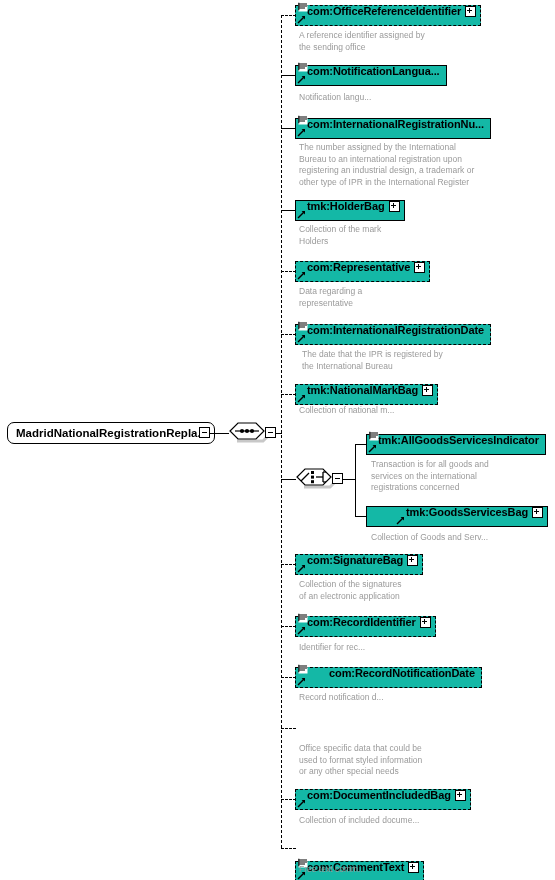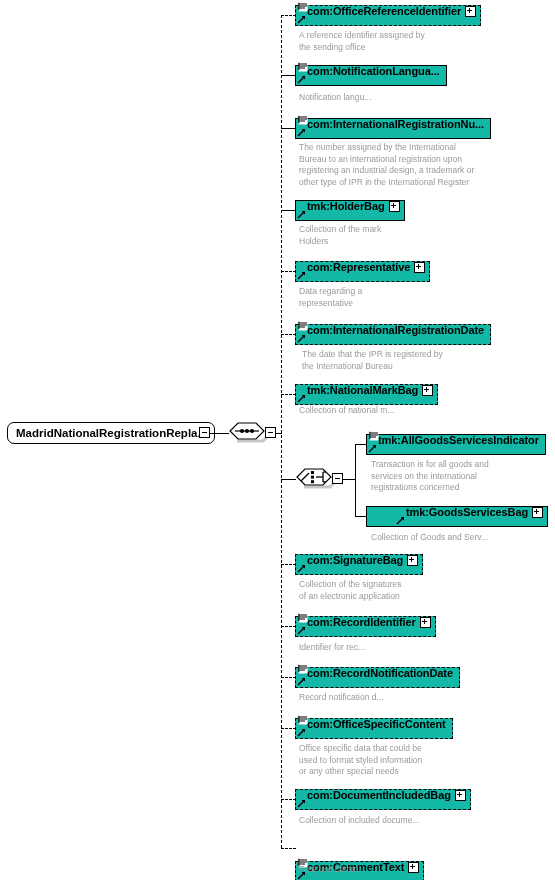--- a/index.html
+++ b/index.html
@@ -238,39 +238,24 @@
           <rect x="0.5" y="0.5" width="9" height="9" fill="#fff" stroke="#fff" stroke-width="0"></rect>
           <path d="M1 2 H9 M1 4 H9 M1 6 H7" stroke="#000" stroke-width="1.1"></path>
           <path d="M0.8 0.8 V8.2" stroke="#000" stroke-width="1.1"></path>
         </svg></span>
       <span class="arrowglyph">
         <svg width="9" height="9" viewBox="0 0 9 9">
           <path d="M1 8 L7 2" stroke="#000" stroke-width="1.4" fill="none"></path>
           <path d="M8 1 L8 4.4 L4.6 1 Z" fill="#000"></path>
         </svg>
       </span>
-      <span class="label" style="padding-right: 6px;">com:RecordNotificationDate</span>
+      <span class="label" style="padding-right: 6px; margin-left: 22px;">com:RecordNotificationDate</span>
     </div>
     <div class="annot" style="left: 299px; top: 692px;">Record notification d...</div>
     <div class="hline dashed" style="left: 281px; top: 728px; width: 15px;"></div>
-    <div class="node optional" style="left: 295px; top: 718px;">
-      <span class="shadow-r"></span>
-      <span class="attrmark"><svg width="11" height="11" viewBox="0 0 11 11">
-          <rect x="0.5" y="0.5" width="9" height="9" fill="#fff" stroke="#fff" stroke-width="0"></rect>
-          <path d="M1 2 H9 M1 4 H9 M1 6 H7" stroke="#000" stroke-width="1.1"></path>
-          <path d="M0.8 0.8 V8.2" stroke="#000" stroke-width="1.1"></path>
-        </svg></span>
-      <span class="arrowglyph">
-        <svg width="9" height="9" viewBox="0 0 9 9">
-          <path d="M1 8 L7 2" stroke="#000" stroke-width="1.4" fill="none"></path>
-          <path d="M8 1 L8 4.4 L4.6 1 Z" fill="#000"></path>
-        </svg>
-      </span>
-      <span class="label" style="padding-right: 6px;">com:OfficeSpecificContent</span>
-    </div>
     <div class="annot" style="left: 299px; top: 743px;">Office specific data that could be
 used to format styled information
 or any other special needs</div>
     <div class="hline dashed" style="left: 281px; top: 799px; width: 15px;"></div>
     <div class="node optional" style="left: 295px; top: 789px;">
       <span class="shadow-r"></span>
       <span class="arrowglyph">
         <svg width="9" height="9" viewBox="0 0 9 9">
           <path d="M1 8 L7 2" stroke="#000" stroke-width="1.4" fill="none"></path>
           <path d="M8 1 L8 4.4 L4.6 1 Z" fill="#000"></path>

